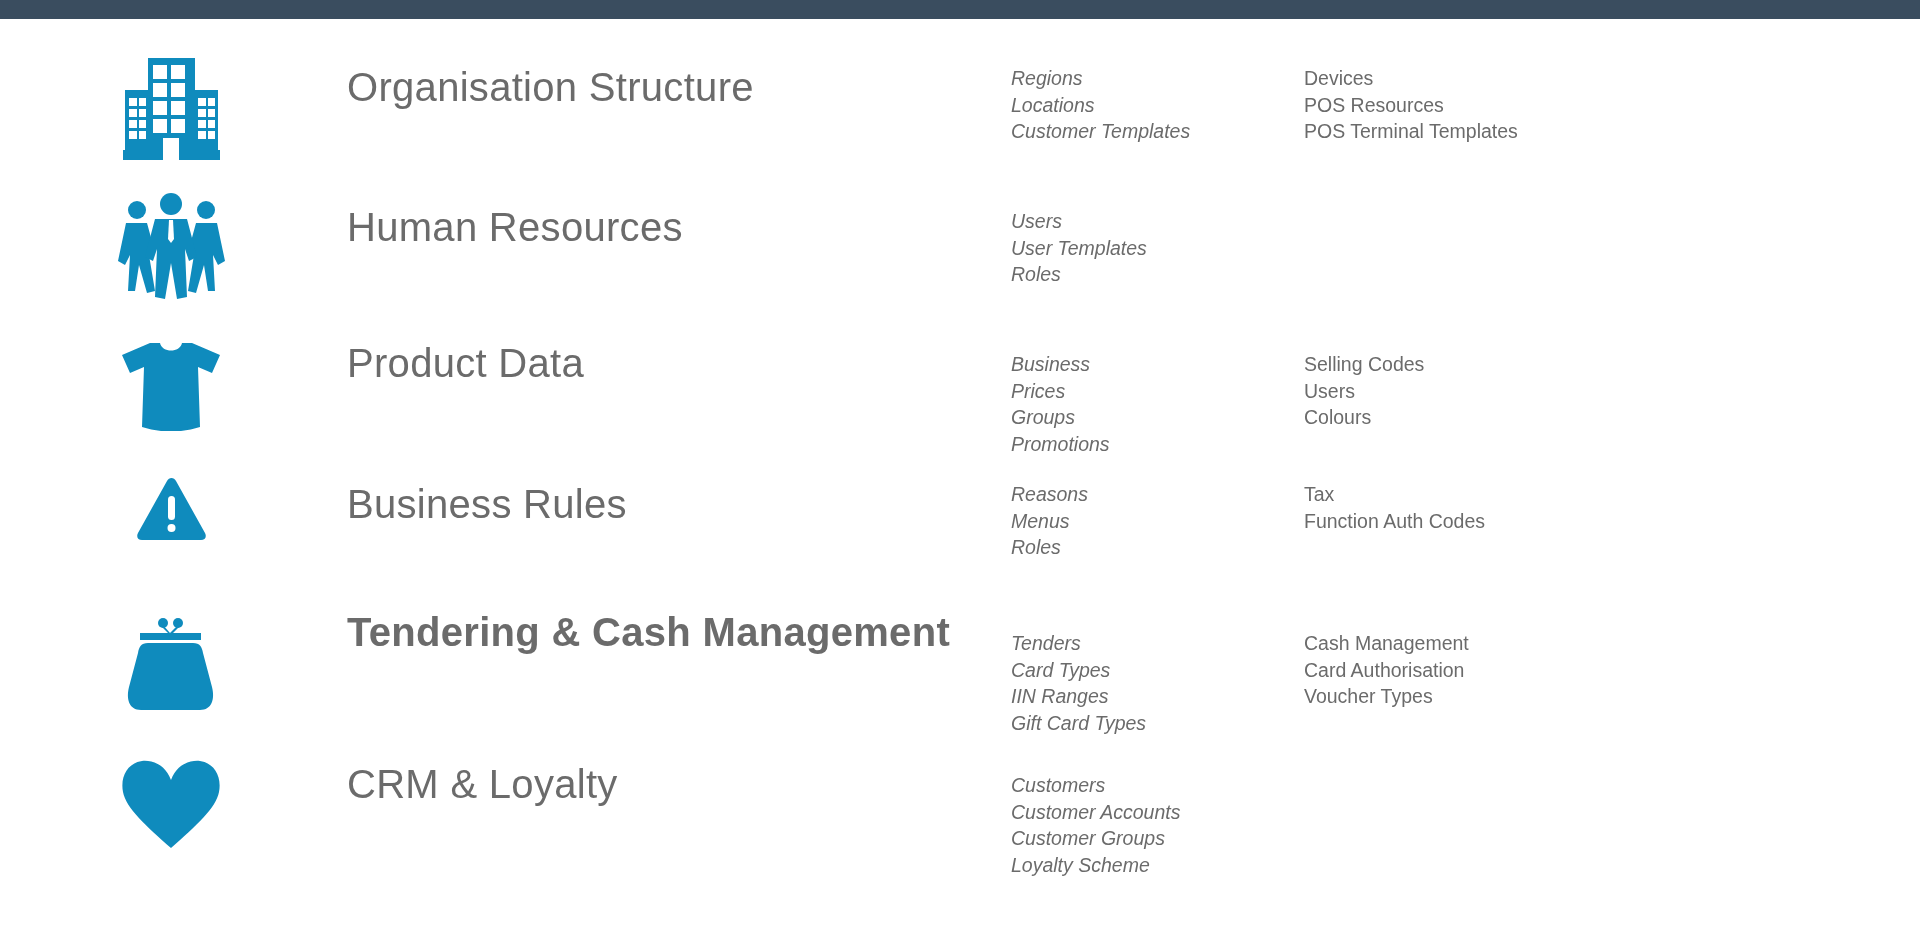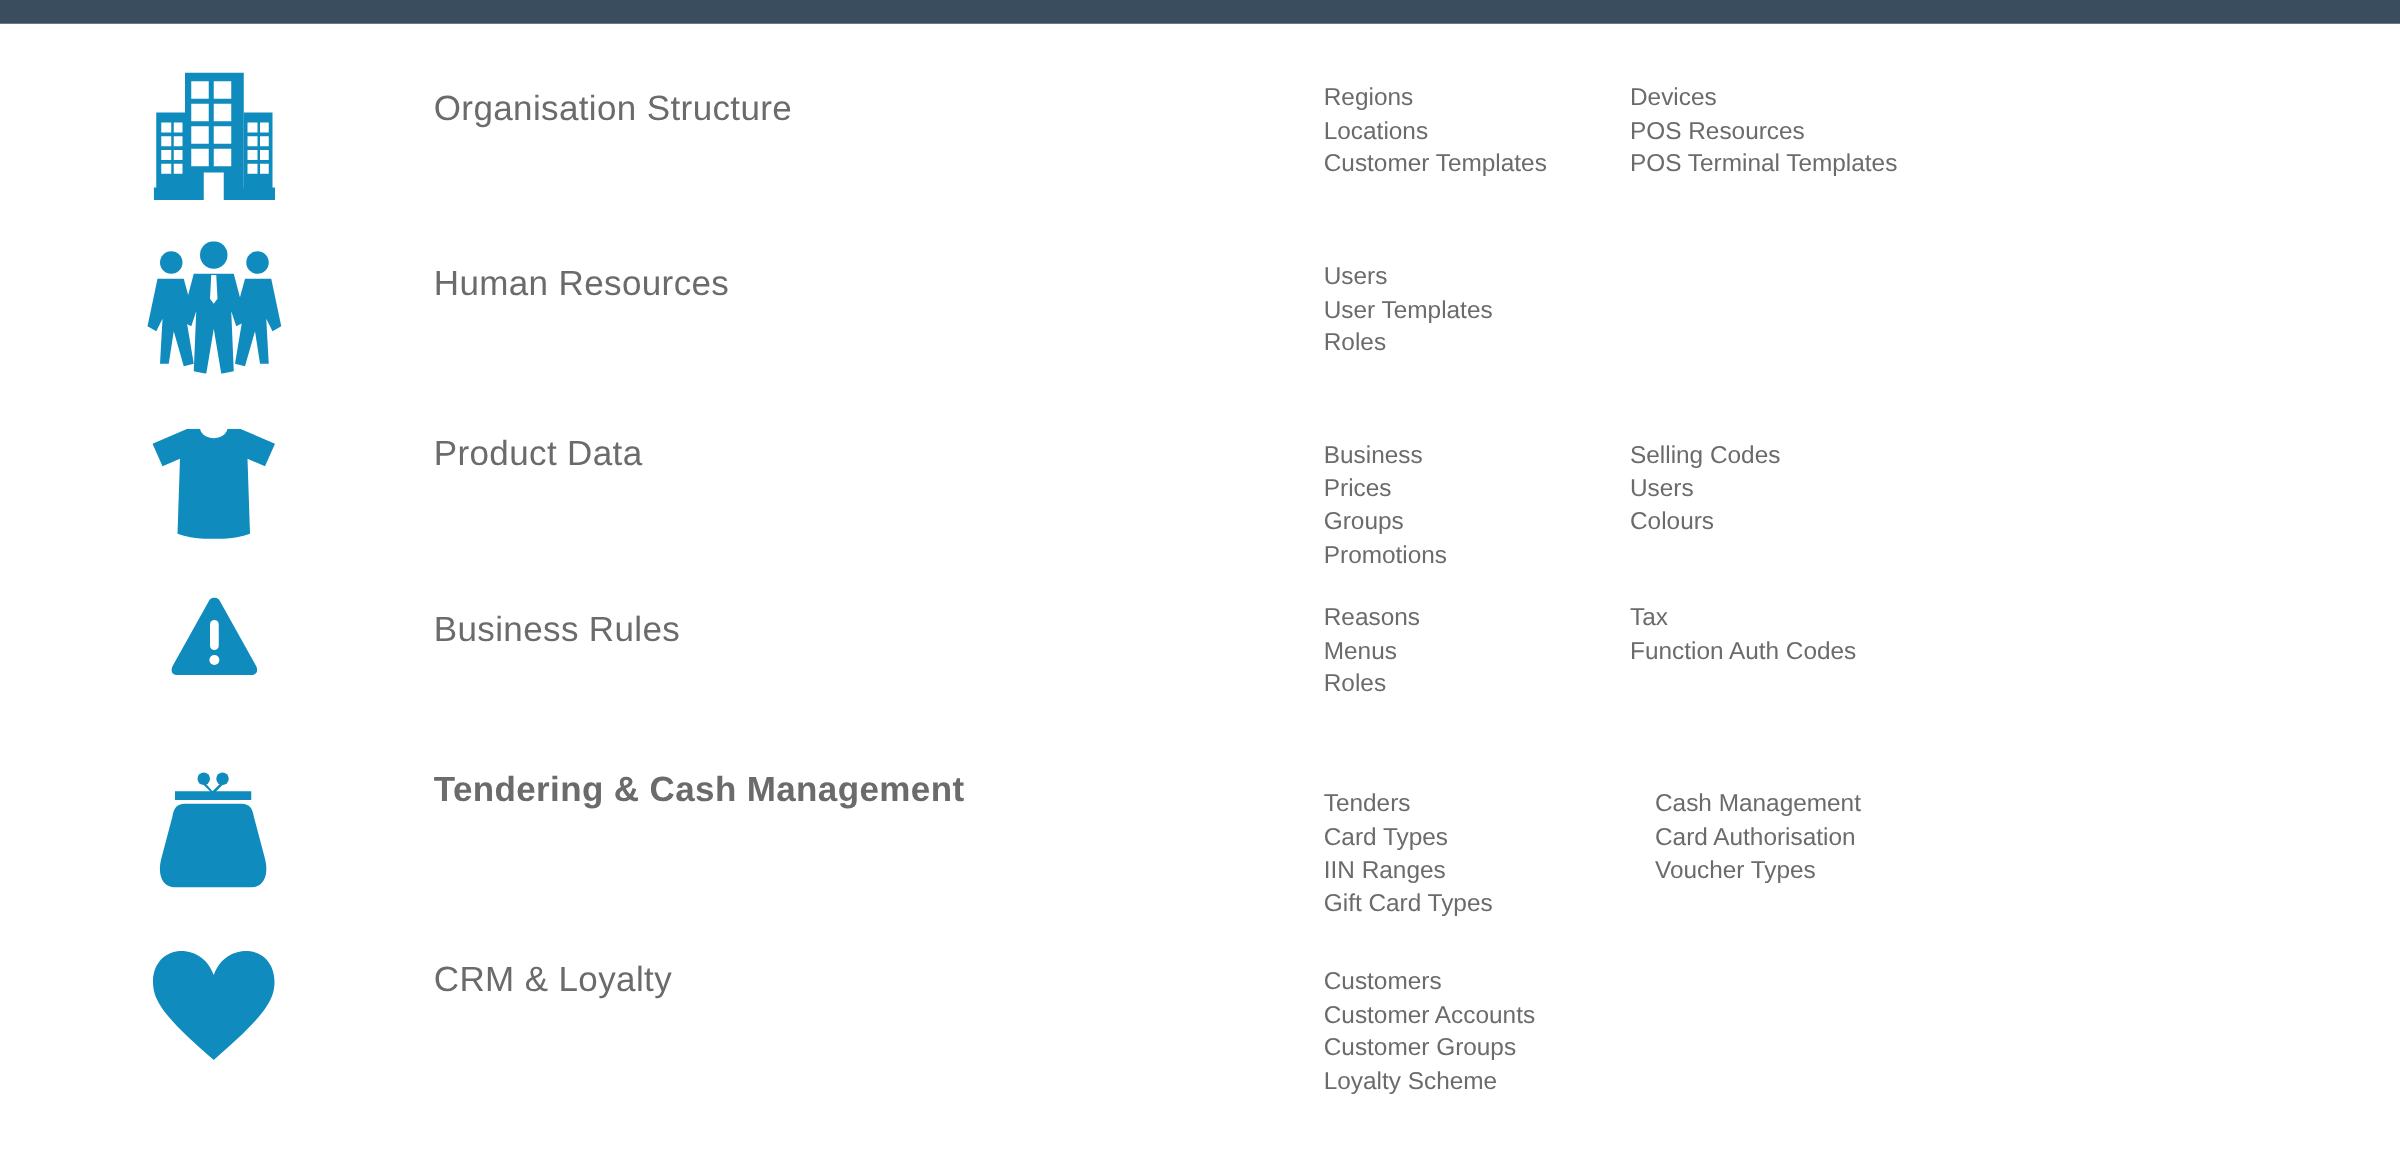--- a/index.html
+++ b/index.html
@@ -5,28 +5,28 @@
   html, body { margin:0; padding:0; }
   body {
     width:1920px; height:935px; overflow:hidden; background:#ffffff;
     font-family:"Liberation Sans", sans-serif; color:#6b6b6b; position:relative;
   }
   .topbar { position:absolute; left:0; top:0; width:1920px; height:19px; background:#3a4d5f; }
   .section { position:absolute; left:0; width:1920px; }
   .icon { position:absolute; }
   .icon svg { display:block; width:100%; height:100%; }
   .title {
-    position:absolute; left:347px; font-size:28px; line-height:40px; color:#6b6b6b;
+    position:absolute; left:347px; font-size:40px; line-height:40px; color:#6b6b6b;
     white-space:nowrap; letter-spacing:0.3px;
   }
   .col { position:absolute; margin:0; padding:0; list-style:none; }
   .col li {
     font-size:19.5px; line-height:26.6px; color:#6b6b6b; white-space:nowrap; cursor:pointer;
   }
-  .col1 { left:1059px; }
+  .col1 { left:1011px;font-style:italic; }
   .col2 { left:1304px; }
 </style>
 </head>
 <body>
 
 <div class="topbar"></div>
 
 <div class="section">
   <div class="icon" style="left:123px;top:58px;width:97px;height:102px;">
     <svg viewBox="0 0 97 102">
@@ -152,21 +152,21 @@
       </g>
     </svg>
   </div>
   <div class="title" style="top:612px;font-weight:bold;">Tendering &amp; Cash Management</div>
   <ul class="col col1" style="top:630px;">
     <li>Tenders</li>
     <li>Card Types</li>
     <li>IIN Ranges</li>
     <li>Gift Card Types</li>
   </ul>
-  <ul class="col col2" style="top:630px;margin-left:20px;">
+  <ul class="col col2" style="top:630px;">
     <li>Cash Management</li>
     <li>Card Authorisation</li>
     <li>Voucher Types</li>
   </ul>
 </div>
 
 <div class="section">
   <div class="icon" style="left:122px;top:760px;width:98px;height:88px;">
     <svg viewBox="0 0 98 88">
       <path fill="#0f8bbd" d="M49 20 C43 4 30 0 20 1 C6 3 -2 16 1 32 C4 48 24 66 49 88 C74 66 94 48 97 32 C100 16 92 3 78 1 C68 0 55 4 49 20 Z"></path>

